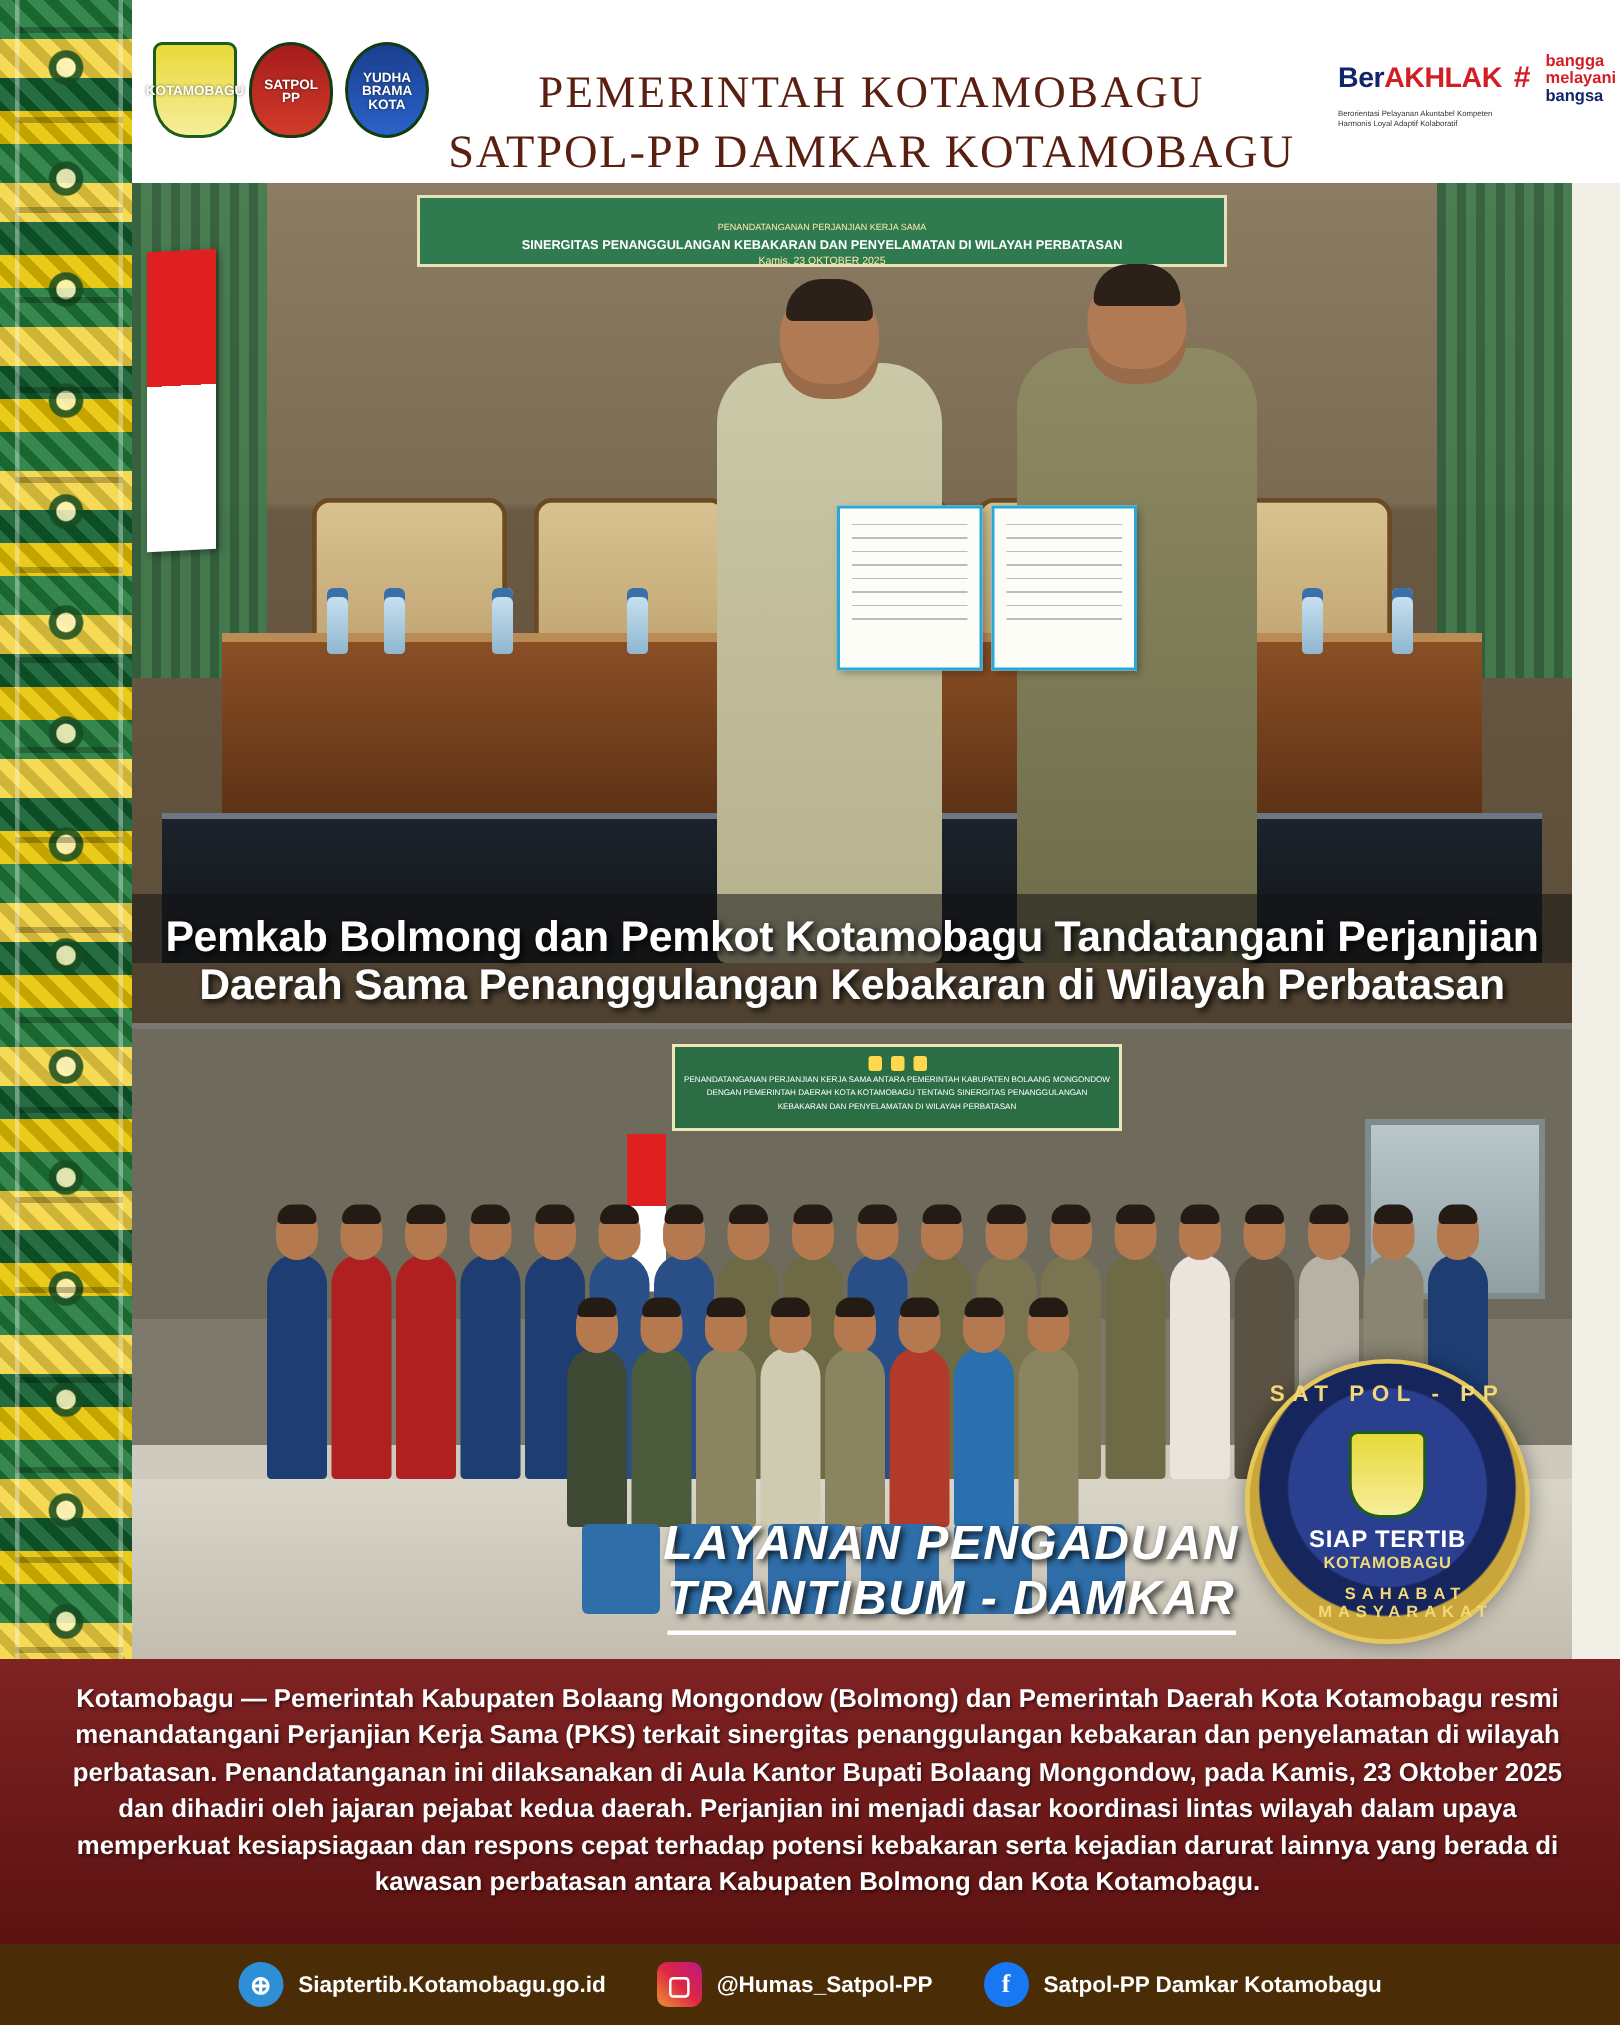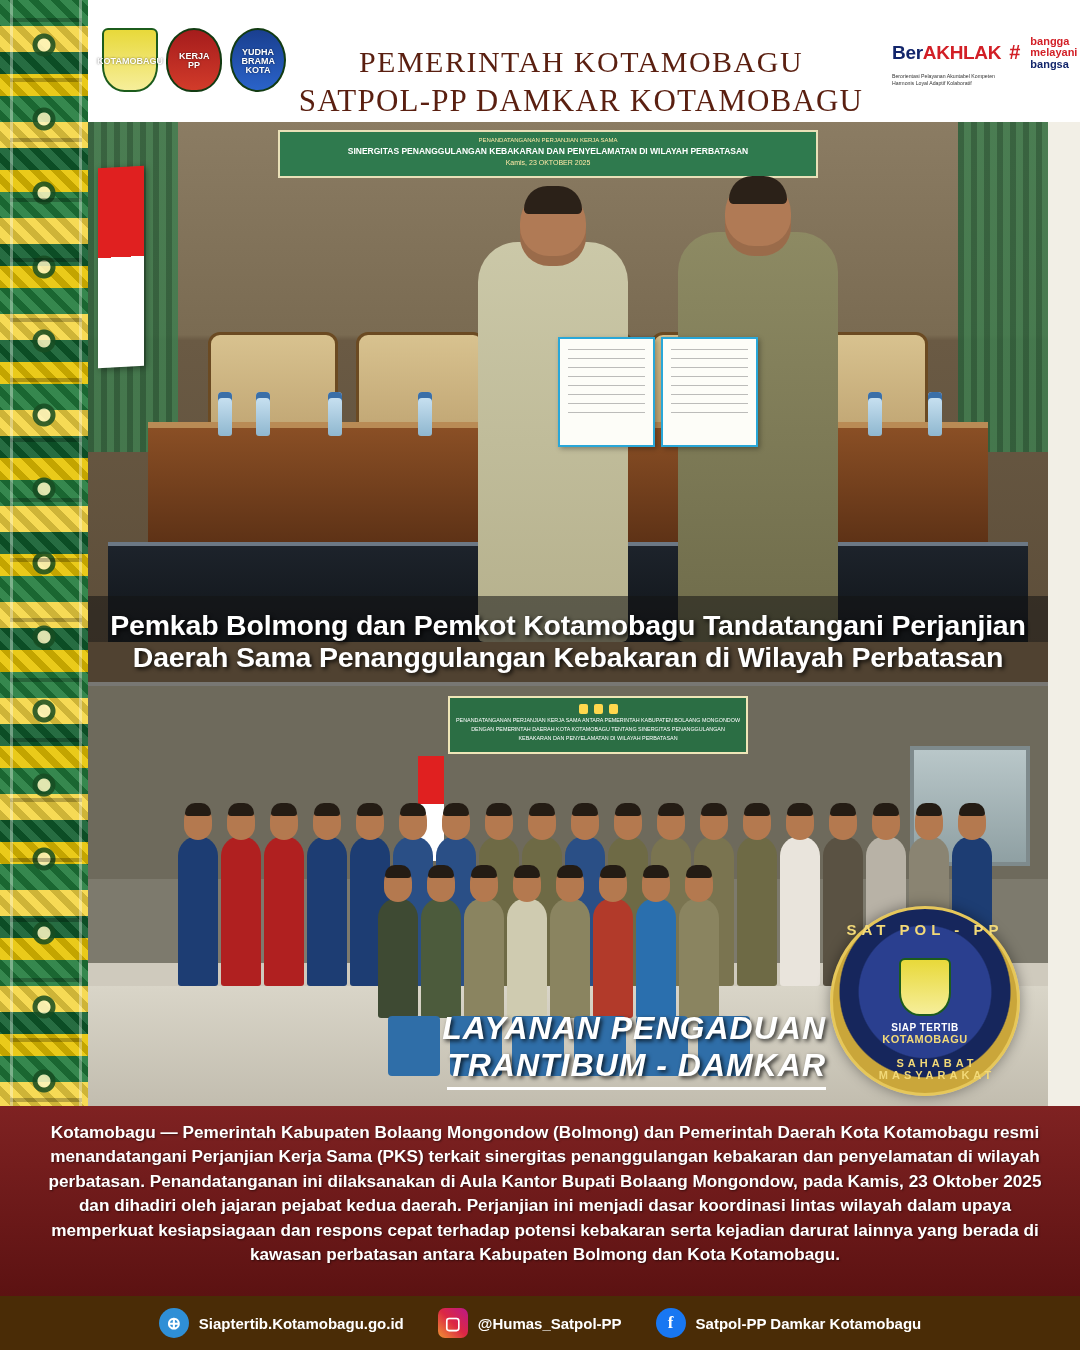--- a/index.html
+++ b/index.html
@@ -150,21 +150,21 @@
     position: absolute; inset: 0;
     background:
       linear-gradient(180deg, #8b7c63 0%, #7a6b52 38%, #6a5a44 39%, #5b4c38 100%);
   }
   .p1-banner {
     position: absolute; left: 190px; top: 8px;
     width: 540px; height: 48px;
     background: #2f7a4e;
     border: 2px solid #e9e0b8;
     color: #fff; font-size: 8px; text-align: center;
-    padding-top: 4px; line-height: 1.5;
+    padding-top: 16px; line-height: 1.5;
   }
   .p1-banner .b1 { font-size: 6px; color: #ffe9a8; }
   .p1-banner .b2 { font-size: 8.5px; font-weight: bold; }
   .p1-banner .b3 { font-size: 7px; color: #ffe9a8; }
   .p1-curtain-l, .p1-curtain-r {
     position: absolute; top: 0; width: 90px; height: 330px;
     background: repeating-linear-gradient(90deg, #2b5f3a, #2b5f3a 6px, #3f7d4f 6px, #3f7d4f 13px);
     opacity: .85;
   }
   .p1-curtain-l { left: 0; }
@@ -330,26 +330,26 @@
   }
   .seal-bottom {
     position: absolute; bottom: 12px; left: 12px; width: 100%;
     font-size: 11px; font-weight: bold; color: #f2d978; letter-spacing: 4px;
   }
   .seal-crest {
     width: 52px; height: 58px; border-radius: 6px 6px 40% 40%;
     background: linear-gradient(#e8d93a,#f6ee9a);
     border: 2px solid #1c5c1c; margin-bottom: 6px;
   }
-  .seal-l1 { font-size: 10px; font-weight: bold; color: #ffffff; letter-spacing: .5px;}
+  .seal-l1 { font-size: 16px; font-weight: bold; color: #ffffff; letter-spacing: .5px;}
   .seal-l2 { font-size: 11px; font-weight: bold; color: #f2d978; letter-spacing: .5px;}
 
   .p2-caption {
     position: absolute; right: 222px; bottom: 16px;
-    text-align: right;
+    text-align: center;
   }
   .p2-caption div {
     font-family: "Liberation Sans", sans-serif;
     font-style: italic; font-weight: bold;
     font-size: 32px; color: #ffffff; line-height: 1.18;
     text-shadow: 2px 2px 4px rgba(0,0,0,.8);
     letter-spacing: 1px;
   }
   .p2-caption .underline { border-bottom: 3px solid #ffffff; display: inline-block; padding-bottom:2px;}
 
@@ -401,21 +401,21 @@
 
   <div class="header">
 
     <div class="header-logos">
       <div class="logo logo-1">
         <div class="logo-shield"></div>
         <div class="logo-inner-star">KOTAMOBAGU</div>
       </div>
       <div class="logo logo-2">
         <div class="logo-shield"></div>
-        <div class="logo-inner-star">KERJA PP</div>
+        <div class="logo-inner-star">SATPOL PP</div>
       </div>
       <div class="logo logo-3">
         <div class="logo-shield"></div>
         <div class="logo-inner-star">YUDHA BRAMA KOTA</div>
       </div>
     </div>
 
     <div class="header-titles">
       <div class="line1">PEMERINTAH KOTAMOBAGU</div>
       <div class="line2">SATPOL-PP  DAMKAR KOTAMOBAGU</div>

